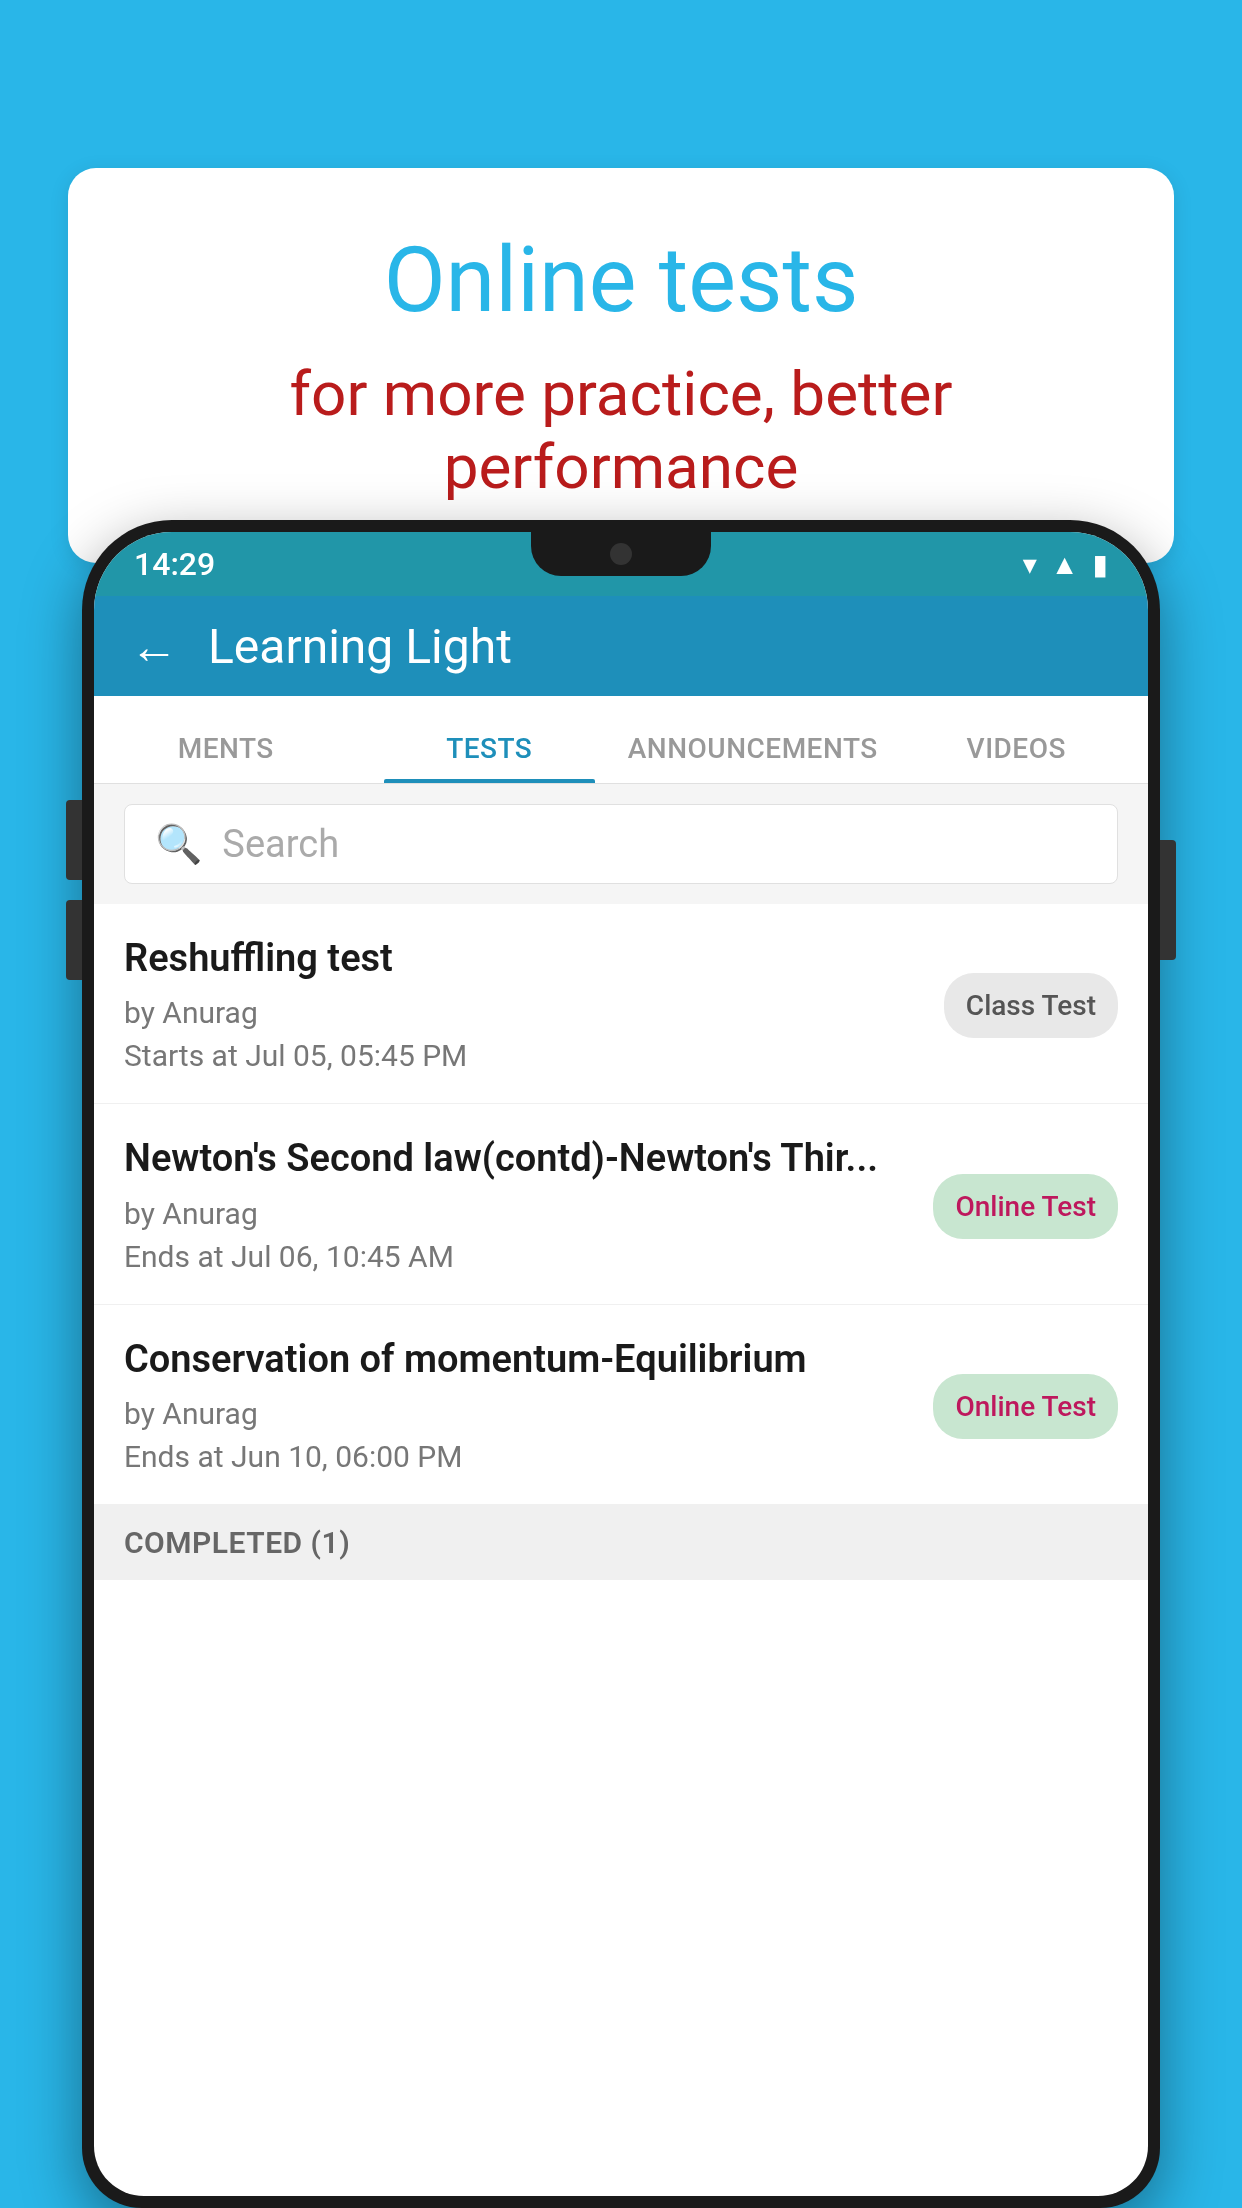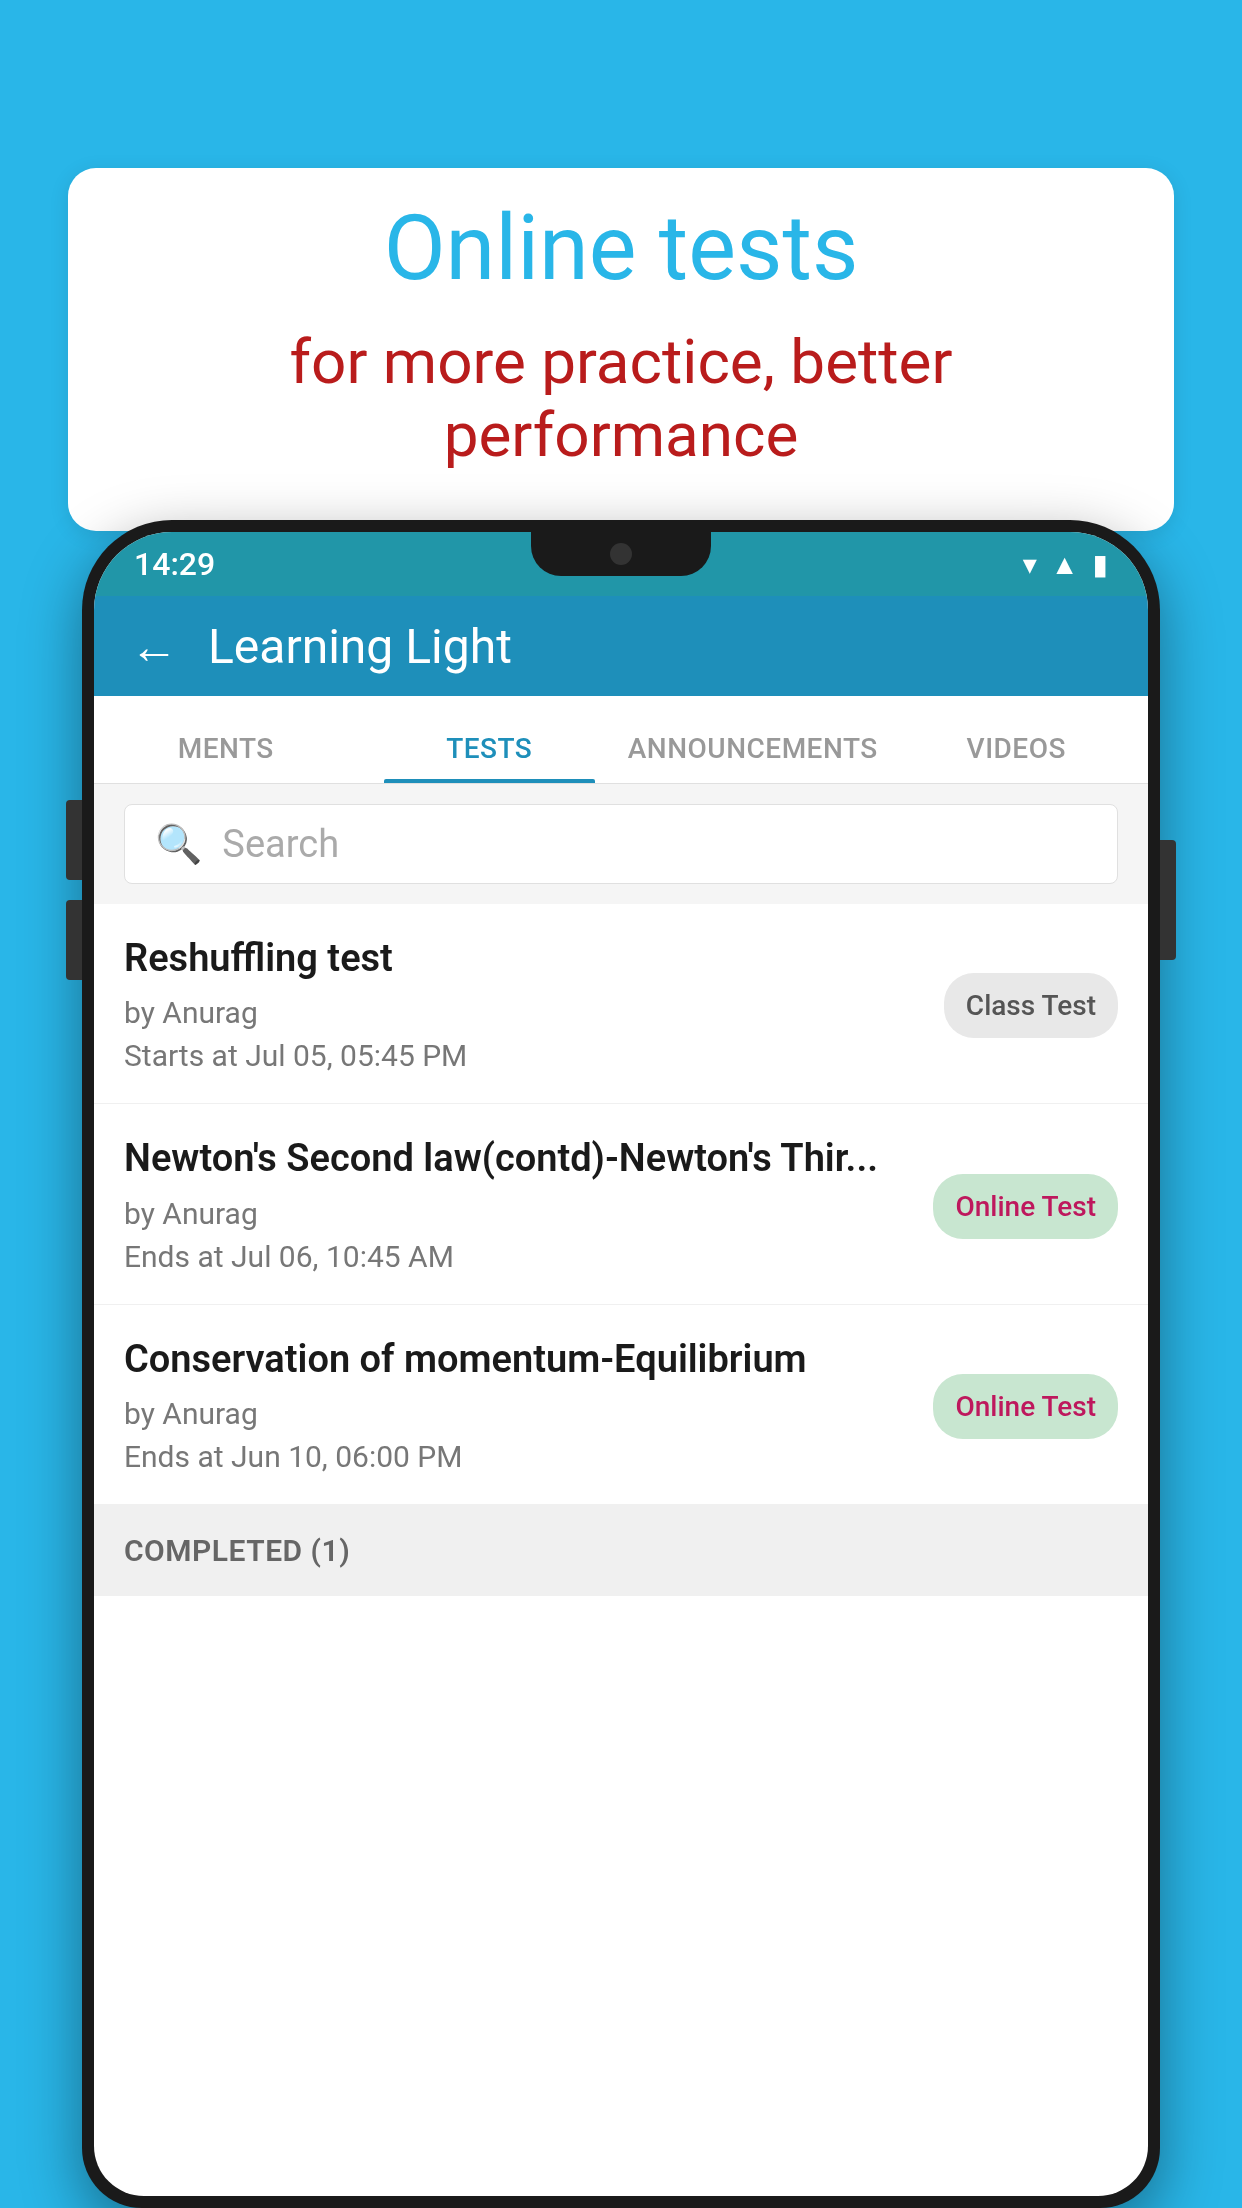--- a/index.html
+++ b/index.html
@@ -14,21 +14,21 @@
     }
 
     
     .speech-bubble {
       position: absolute;
       top: 168px;
       left: 68px;
       right: 68px;
       background: white;
       border-radius: 28px;
-      padding: 28px 50px 60px 50px;
+      padding: 60px 50px 60px 50px;
       text-align: center;
       box-shadow: 0 4px 20px rgba(0,0,0,0.1);
     }
 
     .speech-bubble::after {
       content: '';
       position: absolute;
       bottom: -52px;
       left: 50%;
       transform: translateX(-50%);
@@ -275,21 +275,21 @@
     }
 
     .badge-online {
       background: #c8e6d0;
       color: #be185d;
     }
 
     
     .completed-header {
       background: #f0f0f0;
-      padding: 28px 30px;
+      padding: 20px 30px;
       font-size: 30px;
       font-weight: 600;
       color: #666;
       letter-spacing: 0.5px;
     }
 
     
     .side-button-left {
       position: absolute;
       left: -16px;

